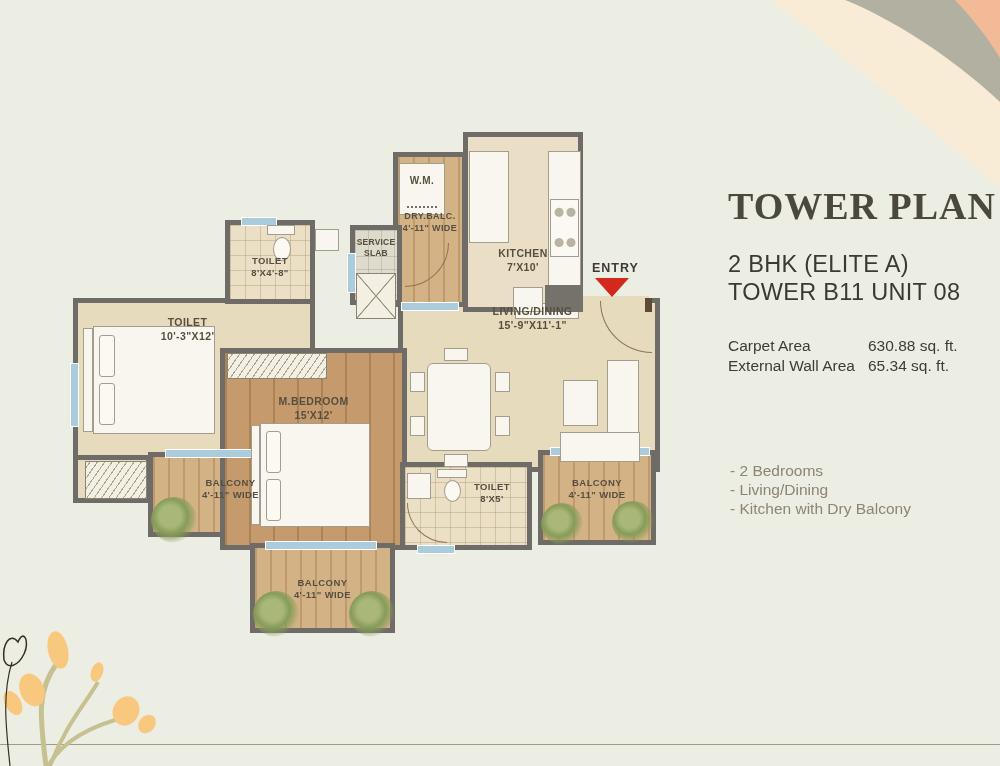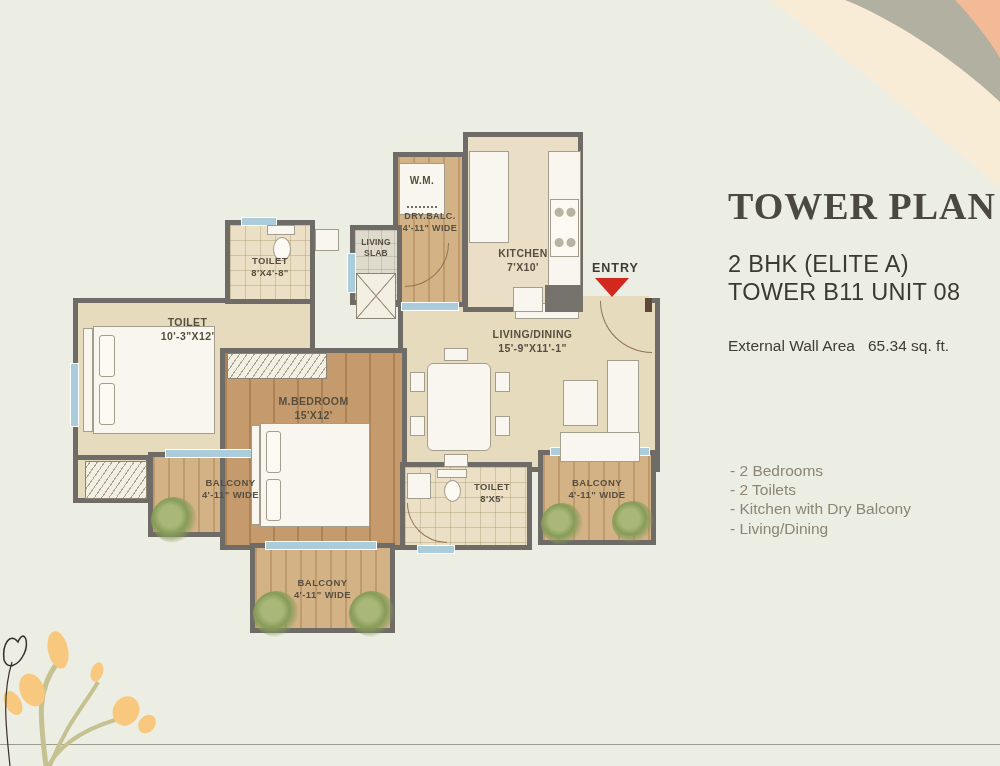--- a/index.html
+++ b/index.html
@@ -175,42 +175,42 @@
     <div class="entry-arrow" style="left:540px;top:153px;"></div>
 
     <div class="lbl" style="left:25px;top:191px;width:215px;">
       <div>TOILET</div>
       <div class="sz">10'-3"X12'</div>
     </div>
     <div class="lbl" style="left:165px;top:270px;width:187px;">
       <div>M.BEDROOM</div>
       <div class="sz">15'X12'</div>
     </div>
-    <div class="lbl" style="left:405px;top:203px;width:145px;">
+    <div class="lbl" style="left:405px;top:180px;width:145px;">
       <div>LIVING/DINING</div>
       <div class="sz">15'-9"X11'-1"</div>
     </div>
     <div class="lbl" style="left:408px;top:122px;width:120px;">
       <div>KITCHEN</div>
       <div class="sz">7'X10'</div>
     </div>
     <div class="lbl" style="left:172px;top:130px;width:86px;font-size:9.5px;">
       <div>TOILET</div>
       <div class="sz">8'X4'-8"</div>
     </div>
     <div class="lbl" style="left:400px;top:356px;width:74px;font-size:9.5px;">
       <div>TOILET</div>
       <div class="sz">8'X5'</div>
     </div>
     <div class="lbl" style="left:336px;top:86px;width:78px;font-size:9px;">
       <div>DRY.BALC.</div>
       <div class="sz">4'-11" WIDE</div>
     </div>
     <div class="lbl small-lbl" style="left:295px;top:112px;width:52px;">
-      <div>LIVING</div>
+      <div>SERVICE</div>
       <div>SLAB</div>
     </div>
     <div class="lbl" style="left:93px;top:352px;width:165px;font-size:9.5px;">
       <div>BALCONY</div>
       <div class="sz">4'-11" WIDE</div>
     </div>
     <div class="lbl" style="left:195px;top:452px;width:145px;font-size:9.5px;">
       <div>BALCONY</div>
       <div class="sz">4'-11" WIDE</div>
     </div>
@@ -222,25 +222,28 @@
 
   <div class="title">TOWER PLAN</div>
 
   <div class="subtitle">
     <div>2 BHK (ELITE A)</div>
     <div>TOWER B11 UNIT 08</div>
   </div>
 
   <div class="areas">
     <div class="arow">
+      <span class="al">Carpet Area</span>
+      <span class="av">630.88 sq. ft.</span>
+    </div>
+    <div class="arow">
       <span class="al">External Wall Area</span>
       <span class="av">65.34 sq. ft.</span>
     </div>
   </div>
 
   <div class="features">
     <div>- 2 Bedrooms</div>
-    <div>- 2 Toilets</div>
+    <div>- Living/Dining</div>
     <div>- Kitchen with Dry Balcony</div>
-    <div>- Living/Dining</div>
   </div>
 
 </div>
 
 </body></html>

